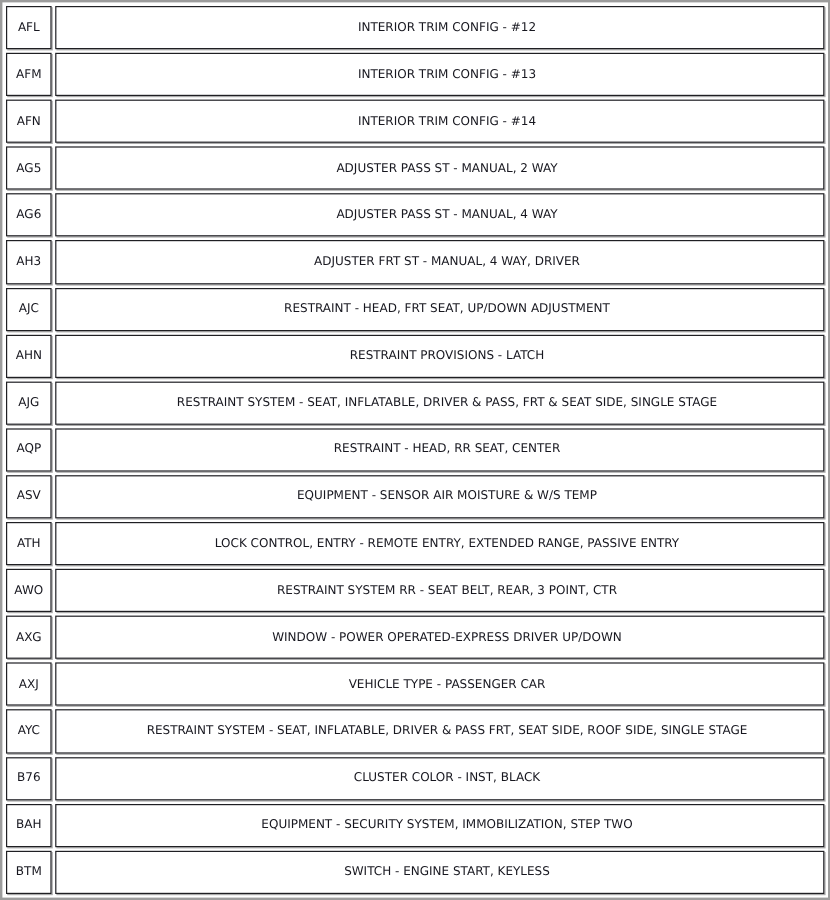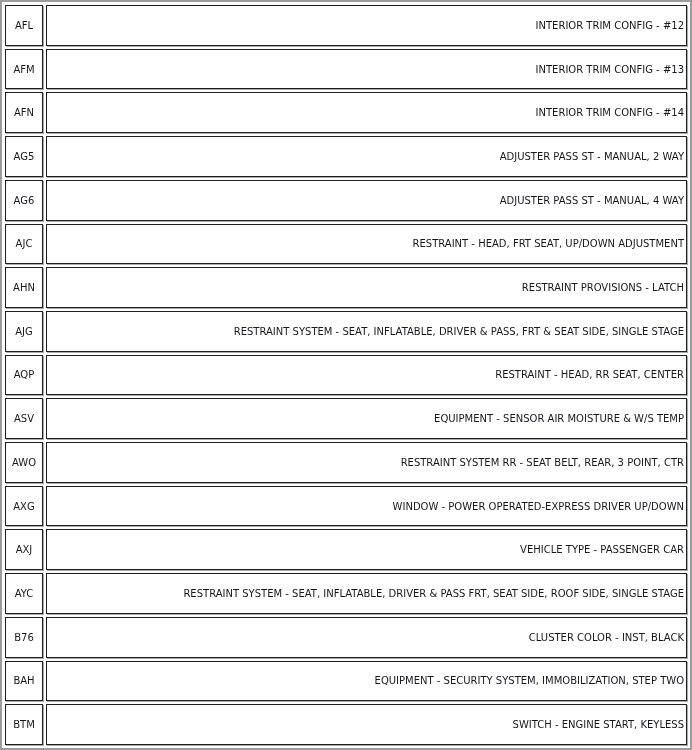--- a/index.html
+++ b/index.html
@@ -33,21 +33,21 @@
     vertical-align: middle;
     white-space: nowrap;
     overflow: hidden;
   }
   td.code-cell {
     width: 34px;
     text-align: center;
     padding: 0 1px;
   }
   td.desc-cell {
-    text-align: right;
+    text-align: center;
     padding: 0 2px 0 14px;
   }
 </style>
 </head>
 <body>
 
 <table class="rpo-table">
   <tbody>
     <tr>
       <td class="code-cell">AFL</td>
@@ -63,38 +63,46 @@
     </tr>
     <tr>
       <td class="code-cell">AG5</td>
       <td class="desc-cell">ADJUSTER PASS ST - MANUAL, 2 WAY</td>
     </tr>
     <tr>
       <td class="code-cell">AG6</td>
       <td class="desc-cell">ADJUSTER PASS ST - MANUAL, 4 WAY</td>
     </tr>
     <tr>
+      <td class="code-cell">AH3</td>
+      <td class="desc-cell">ADJUSTER FRT ST - MANUAL, 4 WAY, DRIVER</td>
+    </tr>
+    <tr>
       <td class="code-cell">AJC</td>
       <td class="desc-cell">RESTRAINT - HEAD, FRT SEAT, UP/DOWN ADJUSTMENT</td>
     </tr>
     <tr>
       <td class="code-cell">AHN</td>
       <td class="desc-cell">RESTRAINT PROVISIONS - LATCH</td>
     </tr>
     <tr>
       <td class="code-cell">AJG</td>
       <td class="desc-cell">RESTRAINT SYSTEM - SEAT, INFLATABLE, DRIVER &amp; PASS, FRT &amp; SEAT SIDE, SINGLE STAGE</td>
     </tr>
     <tr>
       <td class="code-cell">AQP</td>
       <td class="desc-cell">RESTRAINT - HEAD, RR SEAT, CENTER</td>
     </tr>
     <tr>
       <td class="code-cell">ASV</td>
       <td class="desc-cell">EQUIPMENT - SENSOR AIR MOISTURE &amp; W/S TEMP</td>
+    </tr>
+    <tr>
+      <td class="code-cell">ATH</td>
+      <td class="desc-cell">LOCK CONTROL, ENTRY - REMOTE ENTRY, EXTENDED RANGE, PASSIVE ENTRY</td>
     </tr>
     <tr>
       <td class="code-cell">AWO</td>
       <td class="desc-cell">RESTRAINT SYSTEM RR - SEAT BELT, REAR, 3 POINT, CTR</td>
     </tr>
     <tr>
       <td class="code-cell">AXG</td>
       <td class="desc-cell">WINDOW - POWER OPERATED-EXPRESS DRIVER UP/DOWN</td>
     </tr>
     <tr>

